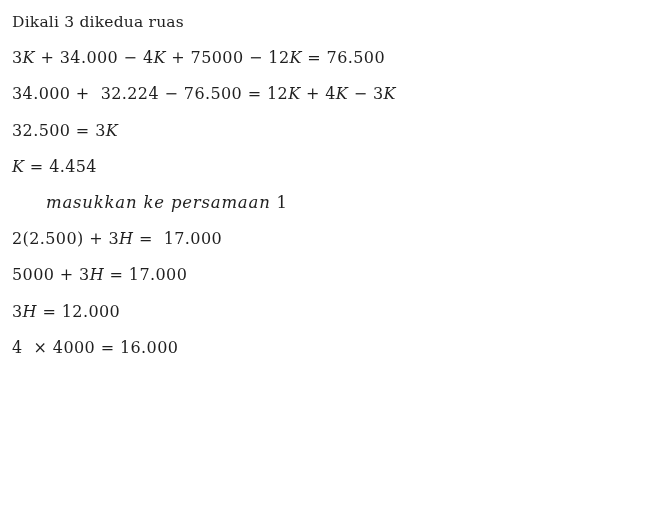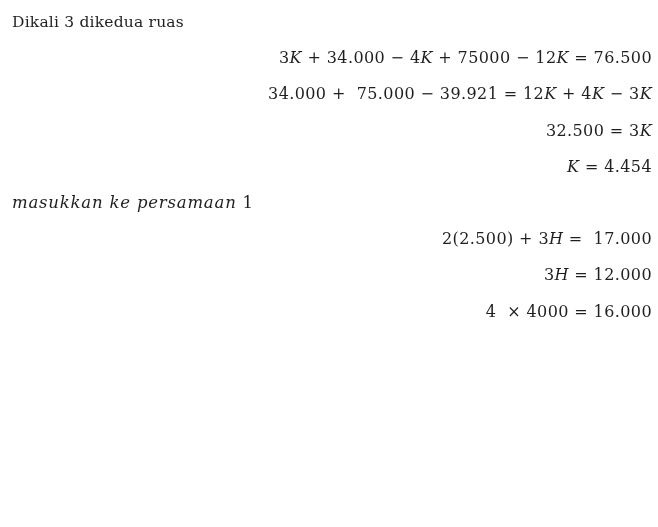--- a/index.html
+++ b/index.html
@@ -25,38 +25,39 @@
     height: 36.2px;
     white-space: pre;
   }
   .line.text {
     font-size: 15.5px;
     letter-spacing: 0.2px;
   }
   .line.math {
     font-size: 16px;
     letter-spacing: 0.4px;
-    text-align: right;
   }
   .line.text-italic {
     font-size: 16.5px;
     letter-spacing: 0.8px;
+    margin-left: 34px;
   }
   .seg.normal { font-style: normal; font-weight: normal; }
   .seg.italic { font-style: italic; font-weight: normal; }
   .seg.bold   { font-style: normal; font-weight: bold; }
 </style>
 </head>
 <body>
 
 <main class="document" style="background: rgb(255, 255, 255); color: rgb(31, 31, 31);">
   <div>
       <div class="line text"><span class="seg normal">Dikali 3 dikedua ruas</span></div>
       <div class="line math"><span class="seg normal">3</span><span class="seg italic">K</span><span class="seg normal"> + 34.000 − 4</span><span class="seg italic">K</span><span class="seg normal"> + 75000 − 12</span><span class="seg italic">K</span><span class="seg normal"> = 76.500</span></div>
-      <div class="line math"><span class="seg normal">34.000 +  75.000 − 39.921 = 12</span><span class="seg italic">K</span><span class="seg normal"> + 4</span><span class="seg italic">K</span><span class="seg normal"> − 3</span><span class="seg italic">K</span></div>
+      <div class="line math"><span class="seg normal">34.000 +  32.224 − 76.500 = 12</span><span class="seg italic">K</span><span class="seg normal"> + 4</span><span class="seg italic">K</span><span class="seg normal"> − 3</span><span class="seg italic">K</span></div>
       <div class="line math"><span class="seg normal">32.500 = 3</span><span class="seg italic">K</span></div>
       <div class="line math"><span class="seg italic">K</span><span class="seg normal"> = 4.454</span></div>
       <div class="line text-italic"><span class="seg italic">masukkan ke persamaan </span><span class="seg normal">1</span></div>
       <div class="line math"><span class="seg normal">2(2.500) + 3</span><span class="seg italic">H</span><span class="seg normal"> =  17.000</span></div>
+      <div class="line math"><span class="seg normal">5000 + 3</span><span class="seg italic">H</span><span class="seg normal"> = 17.000</span></div>
       <div class="line math"><span class="seg normal">3</span><span class="seg italic">H</span><span class="seg normal"> = 12.000</span></div>
       <div class="line math"><span class="seg normal">4  × 4000 = 16.000</span></div>
     </div>
 </main>
 
 </body></html>

